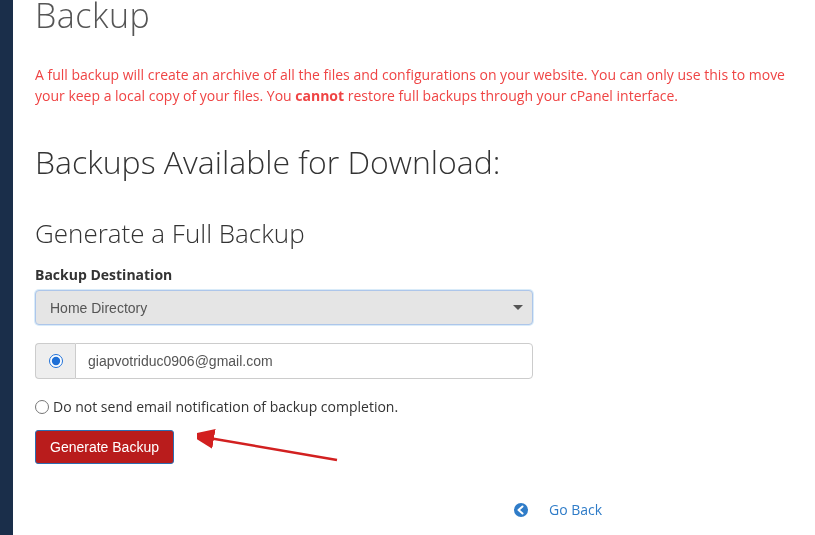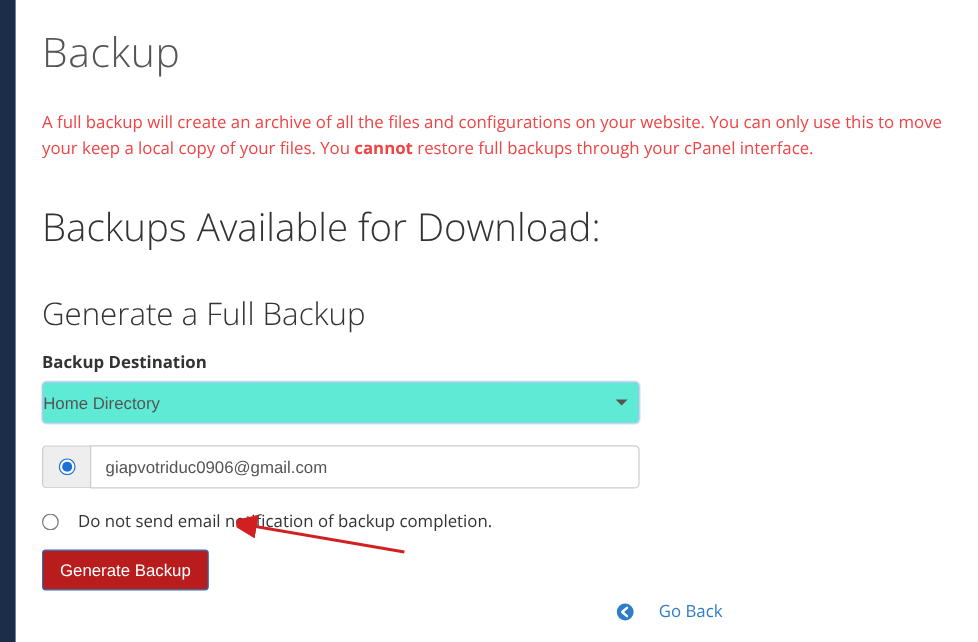--- a/index.html
+++ b/index.html
@@ -19,21 +19,20 @@
     .sidebar {
       width: 13px;
       background: #1a2e4a;
       height: 100%;
       flex-shrink: 0;
     }
     .content {
       padding: 0 22px 0 22px;
       flex: 1;
       overflow: hidden;
-      margin-top: 28px;
     }
     h1.page-title {
       font-weight: 300;
       font-size: 34px;
       color: #555;
       margin-top: -8px;
       margin-bottom: 26px;
       letter-spacing: 0.5px;
     }
     .description {
@@ -65,24 +64,24 @@
       font-size: 14px;
       color: #333;
       margin-bottom: 6px;
       display: block;
     }
     .select {
       width: 498px;
       height: 35px;
       border: 1px solid #adc6ea;
       border-radius: 4px;
-      background: #5eead4;
+      background: #e5e5e5;
       font-size: 14px;
       color: #555;
-      padding: 0 26px 0 0;
+      padding: 0 26px 0 14px;
       appearance: none;
       outline: none;
       box-shadow: 0 0 0 1px rgba(102,175,233,.25);
       position: relative;
     }
     .select-wrap {
       position: relative;
       width: 498px;
     }
     .select-wrap::after {
@@ -123,21 +122,21 @@
       border: 1px solid #ccc;
       border-radius: 0 4px 4px 0;
       padding: 0 12px;
       font-size: 14px;
       color: #555;
       outline: none;
     }
     .radio-line {
       display: flex;
       align-items: center;
-      gap: 16px;
+      gap: 4px;
       font-size: 14px;
       color: #333;
       margin-top: 4px;
     }
     .radio-line input[type="radio"] {
       width: 14px;
       height: 14px;
       accent-color: #1e6fd6;
     }
     .btn-primary {

